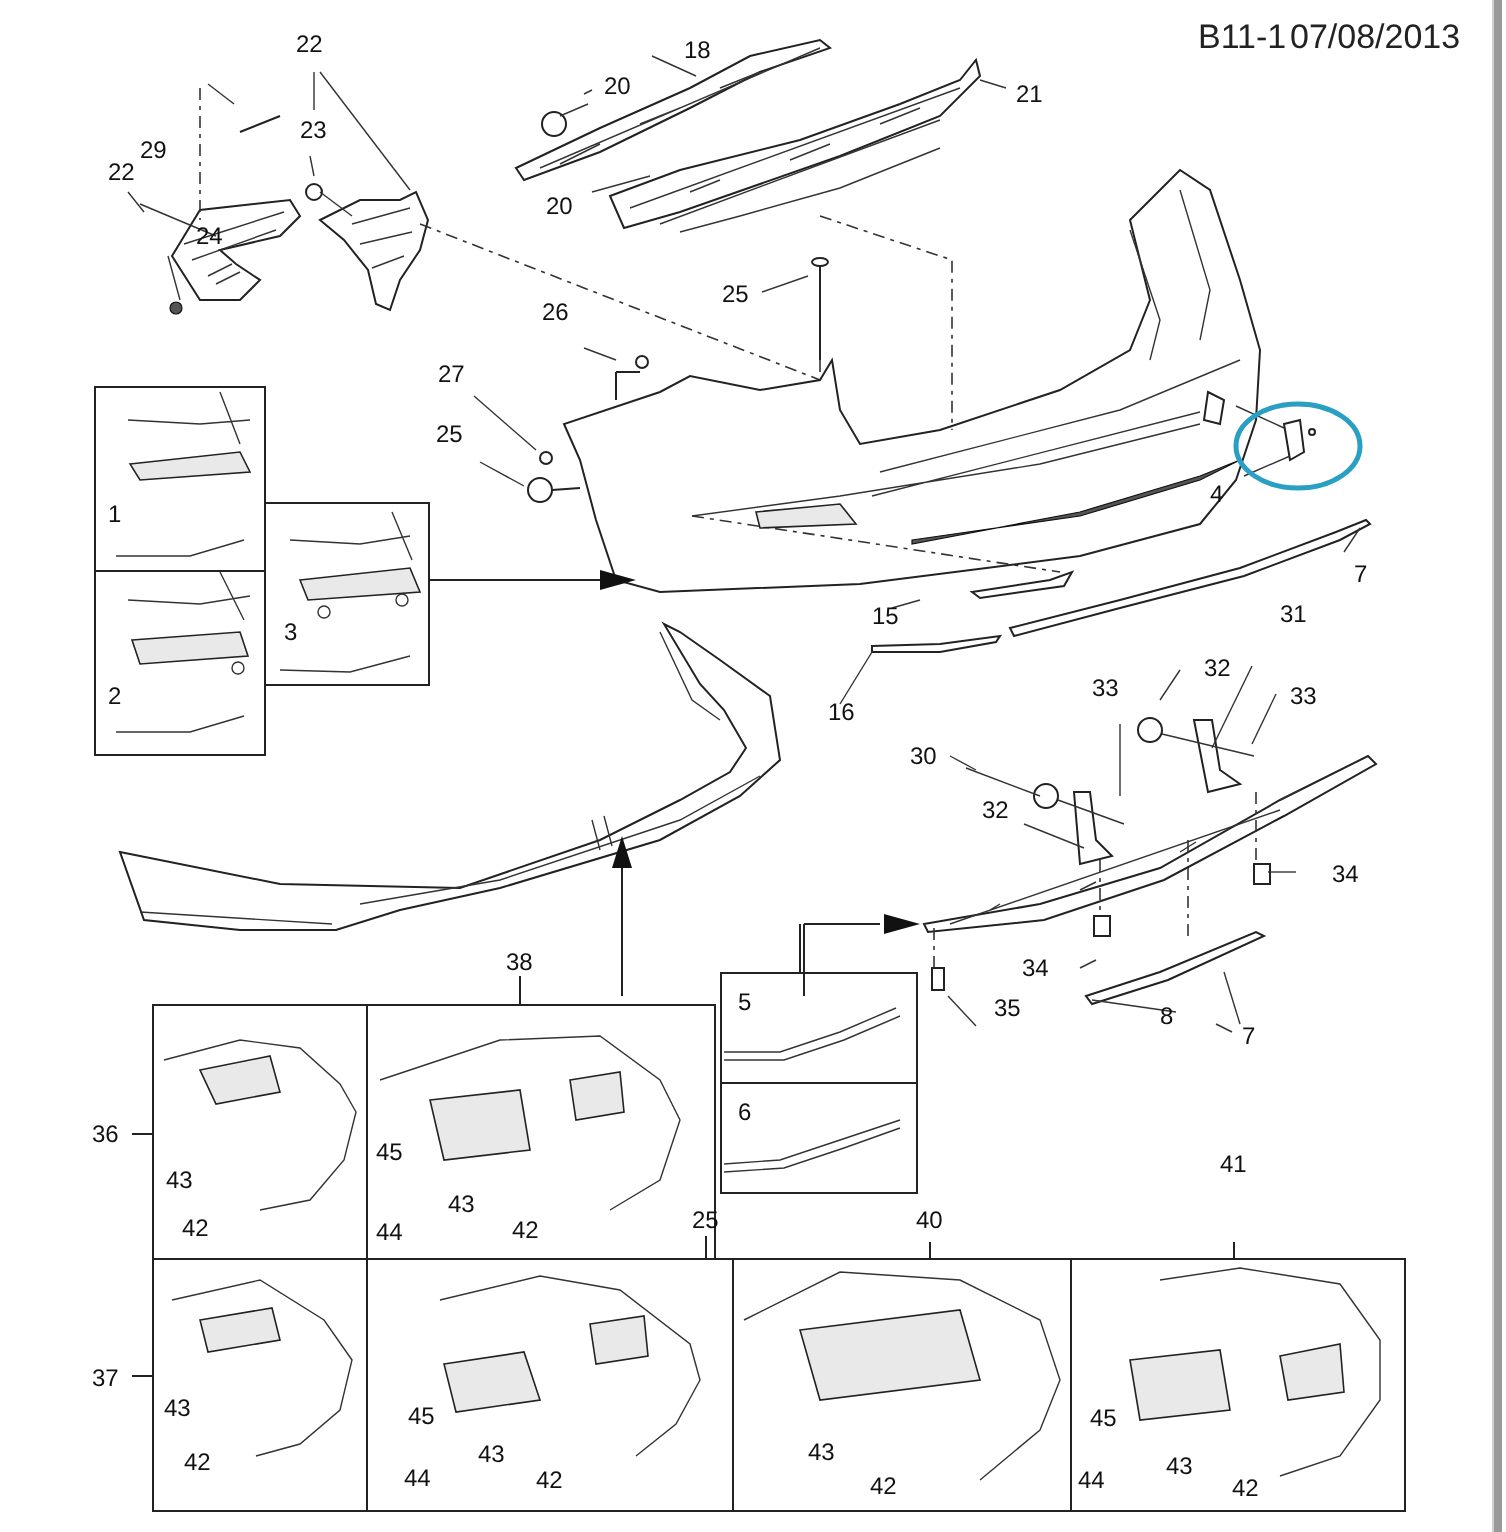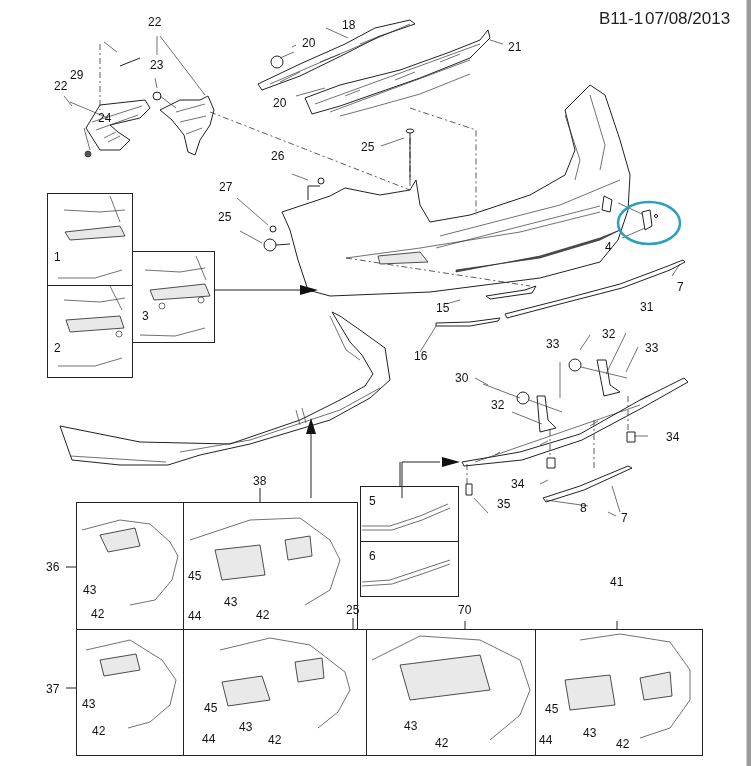--- a/index.html
+++ b/index.html
@@ -266,14 +266,14 @@
 <span class="lbl" style="left:491px;top:399px;">32</span>
 <span class="lbl" style="left:666px;top:431px;">34</span>
 <span class="lbl" style="left:511px;top:478px;">34</span>
 <span class="lbl" style="left:497px;top:498px;">35</span>
 <span class="lbl" style="left:580px;top:502px;">8</span>
 <span class="lbl" style="left:621px;top:512px;">7</span>
 <span class="lbl" style="left:253px;top:475px;">38</span>
 <span class="lbl" style="left:46px;top:561px;">36</span>
 <span class="lbl" style="left:46px;top:683px;">37</span>
 <span class="lbl" style="left:346px;top:604px;">25</span>
-<span class="lbl" style="left:458px;top:604px;">70</span>
+<span class="lbl" style="left:458px;top:604px;">40</span>
 <span class="lbl" style="left:610px;top:576px;">41</span>
 
 </body></html>

